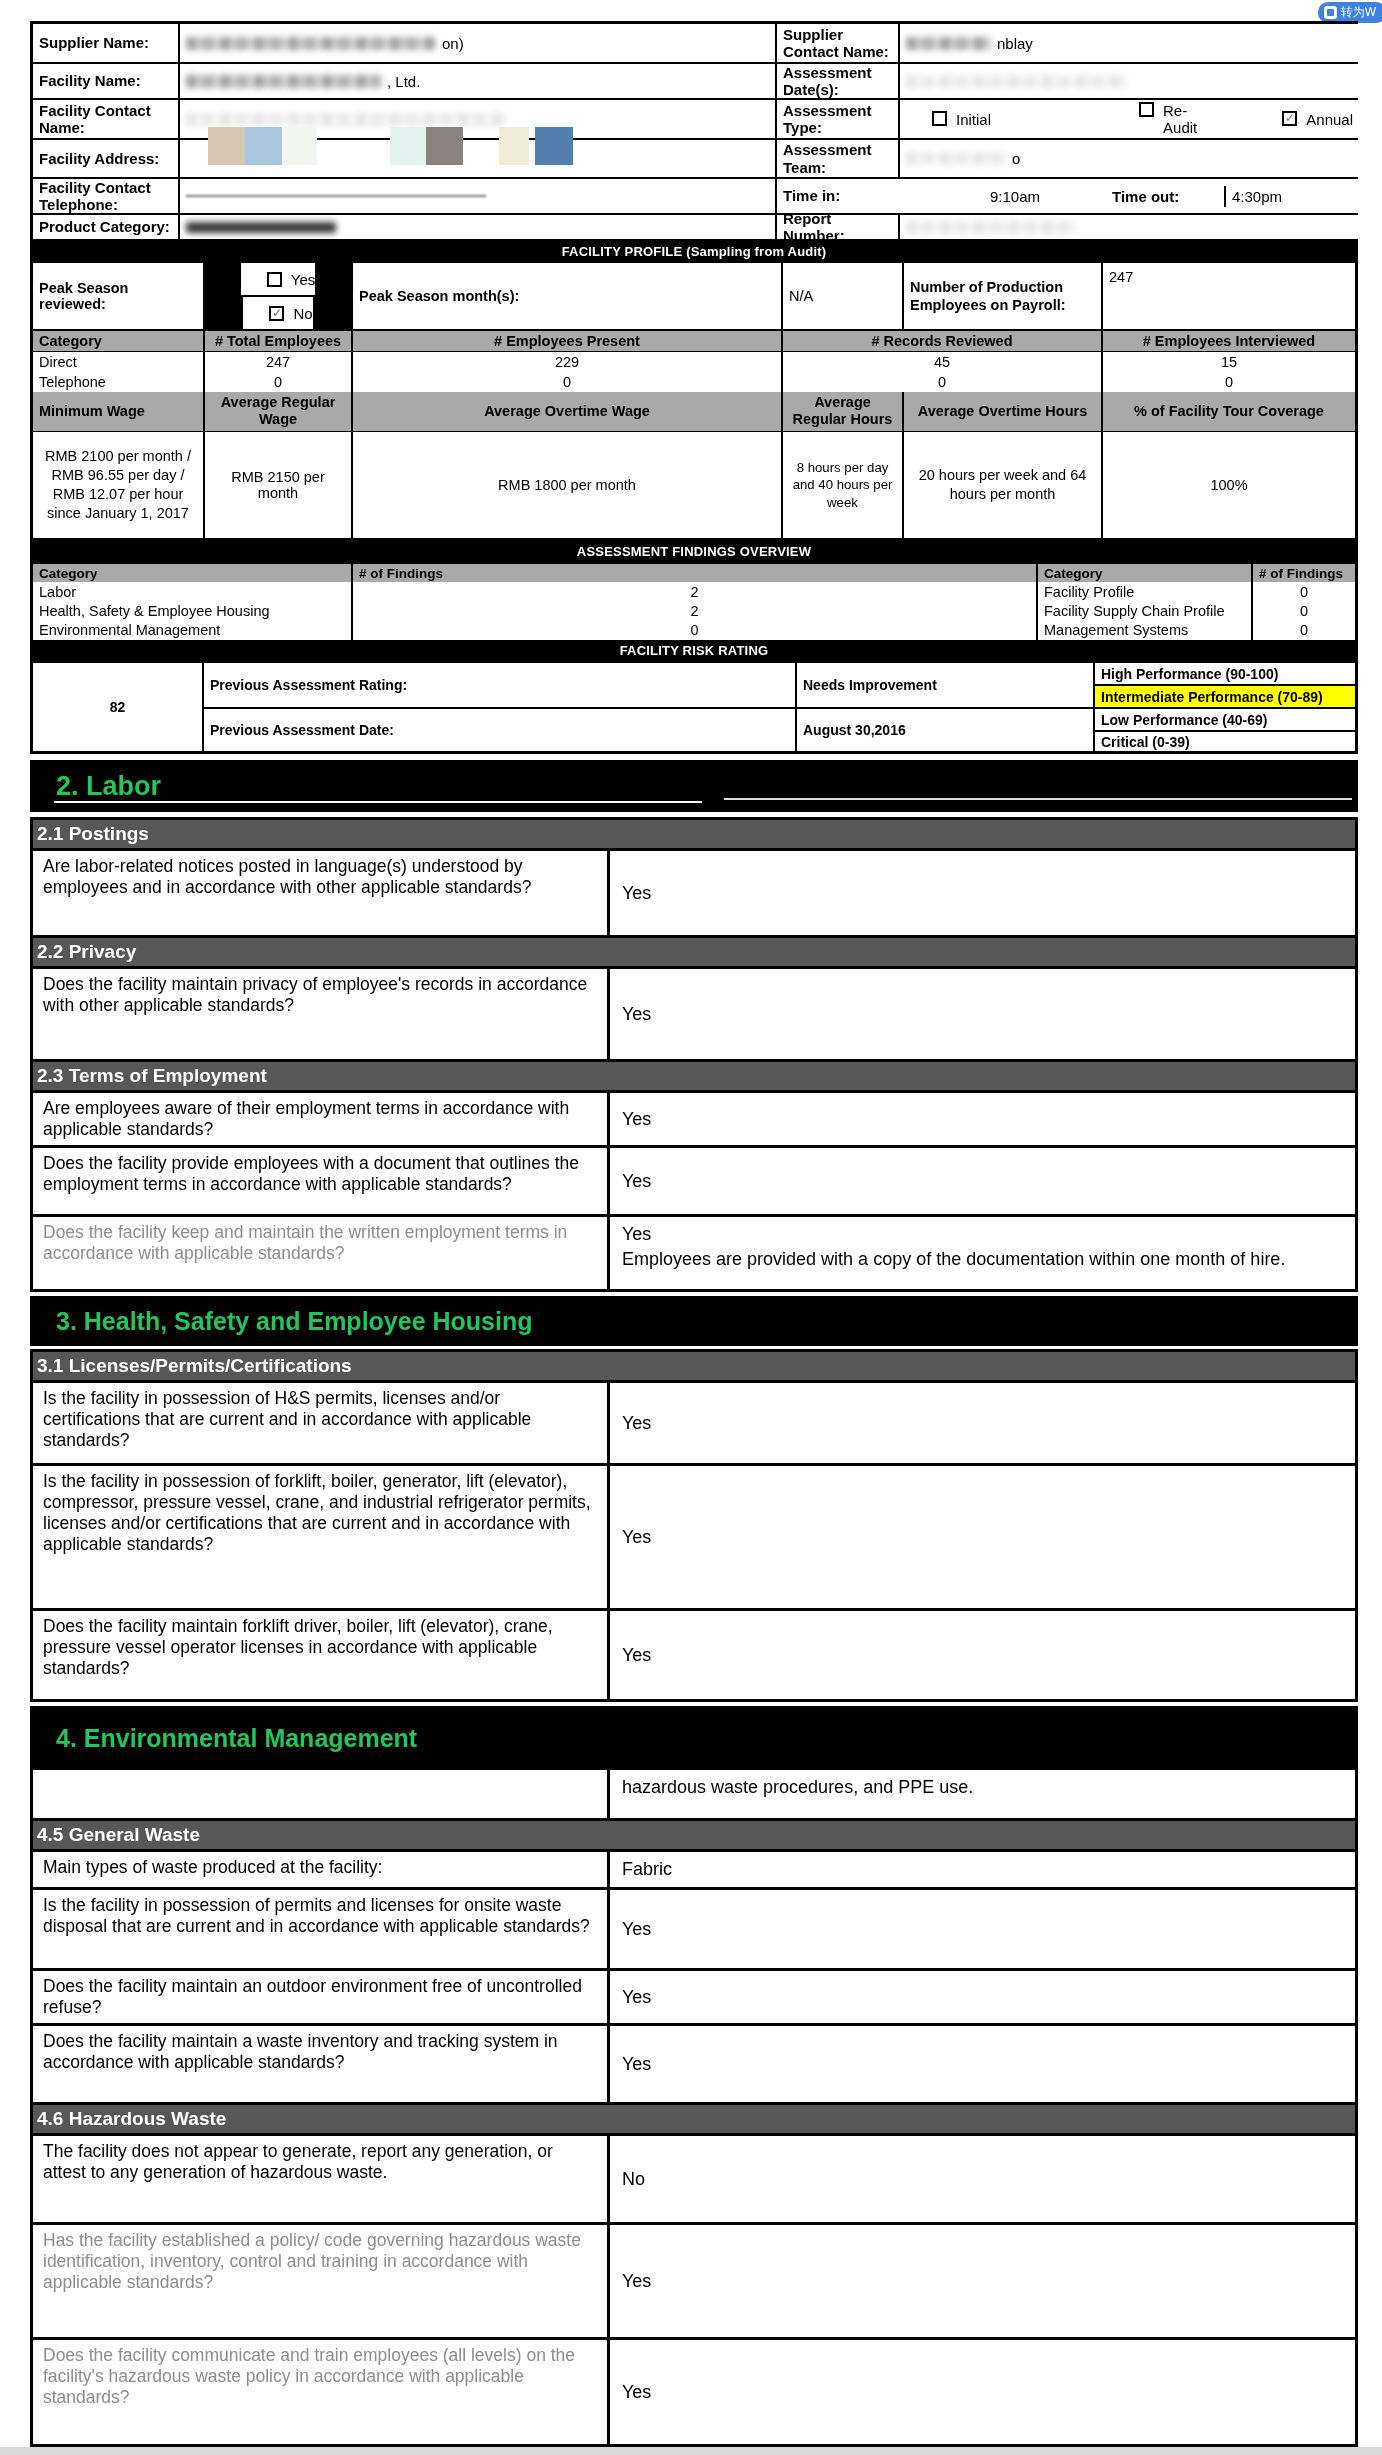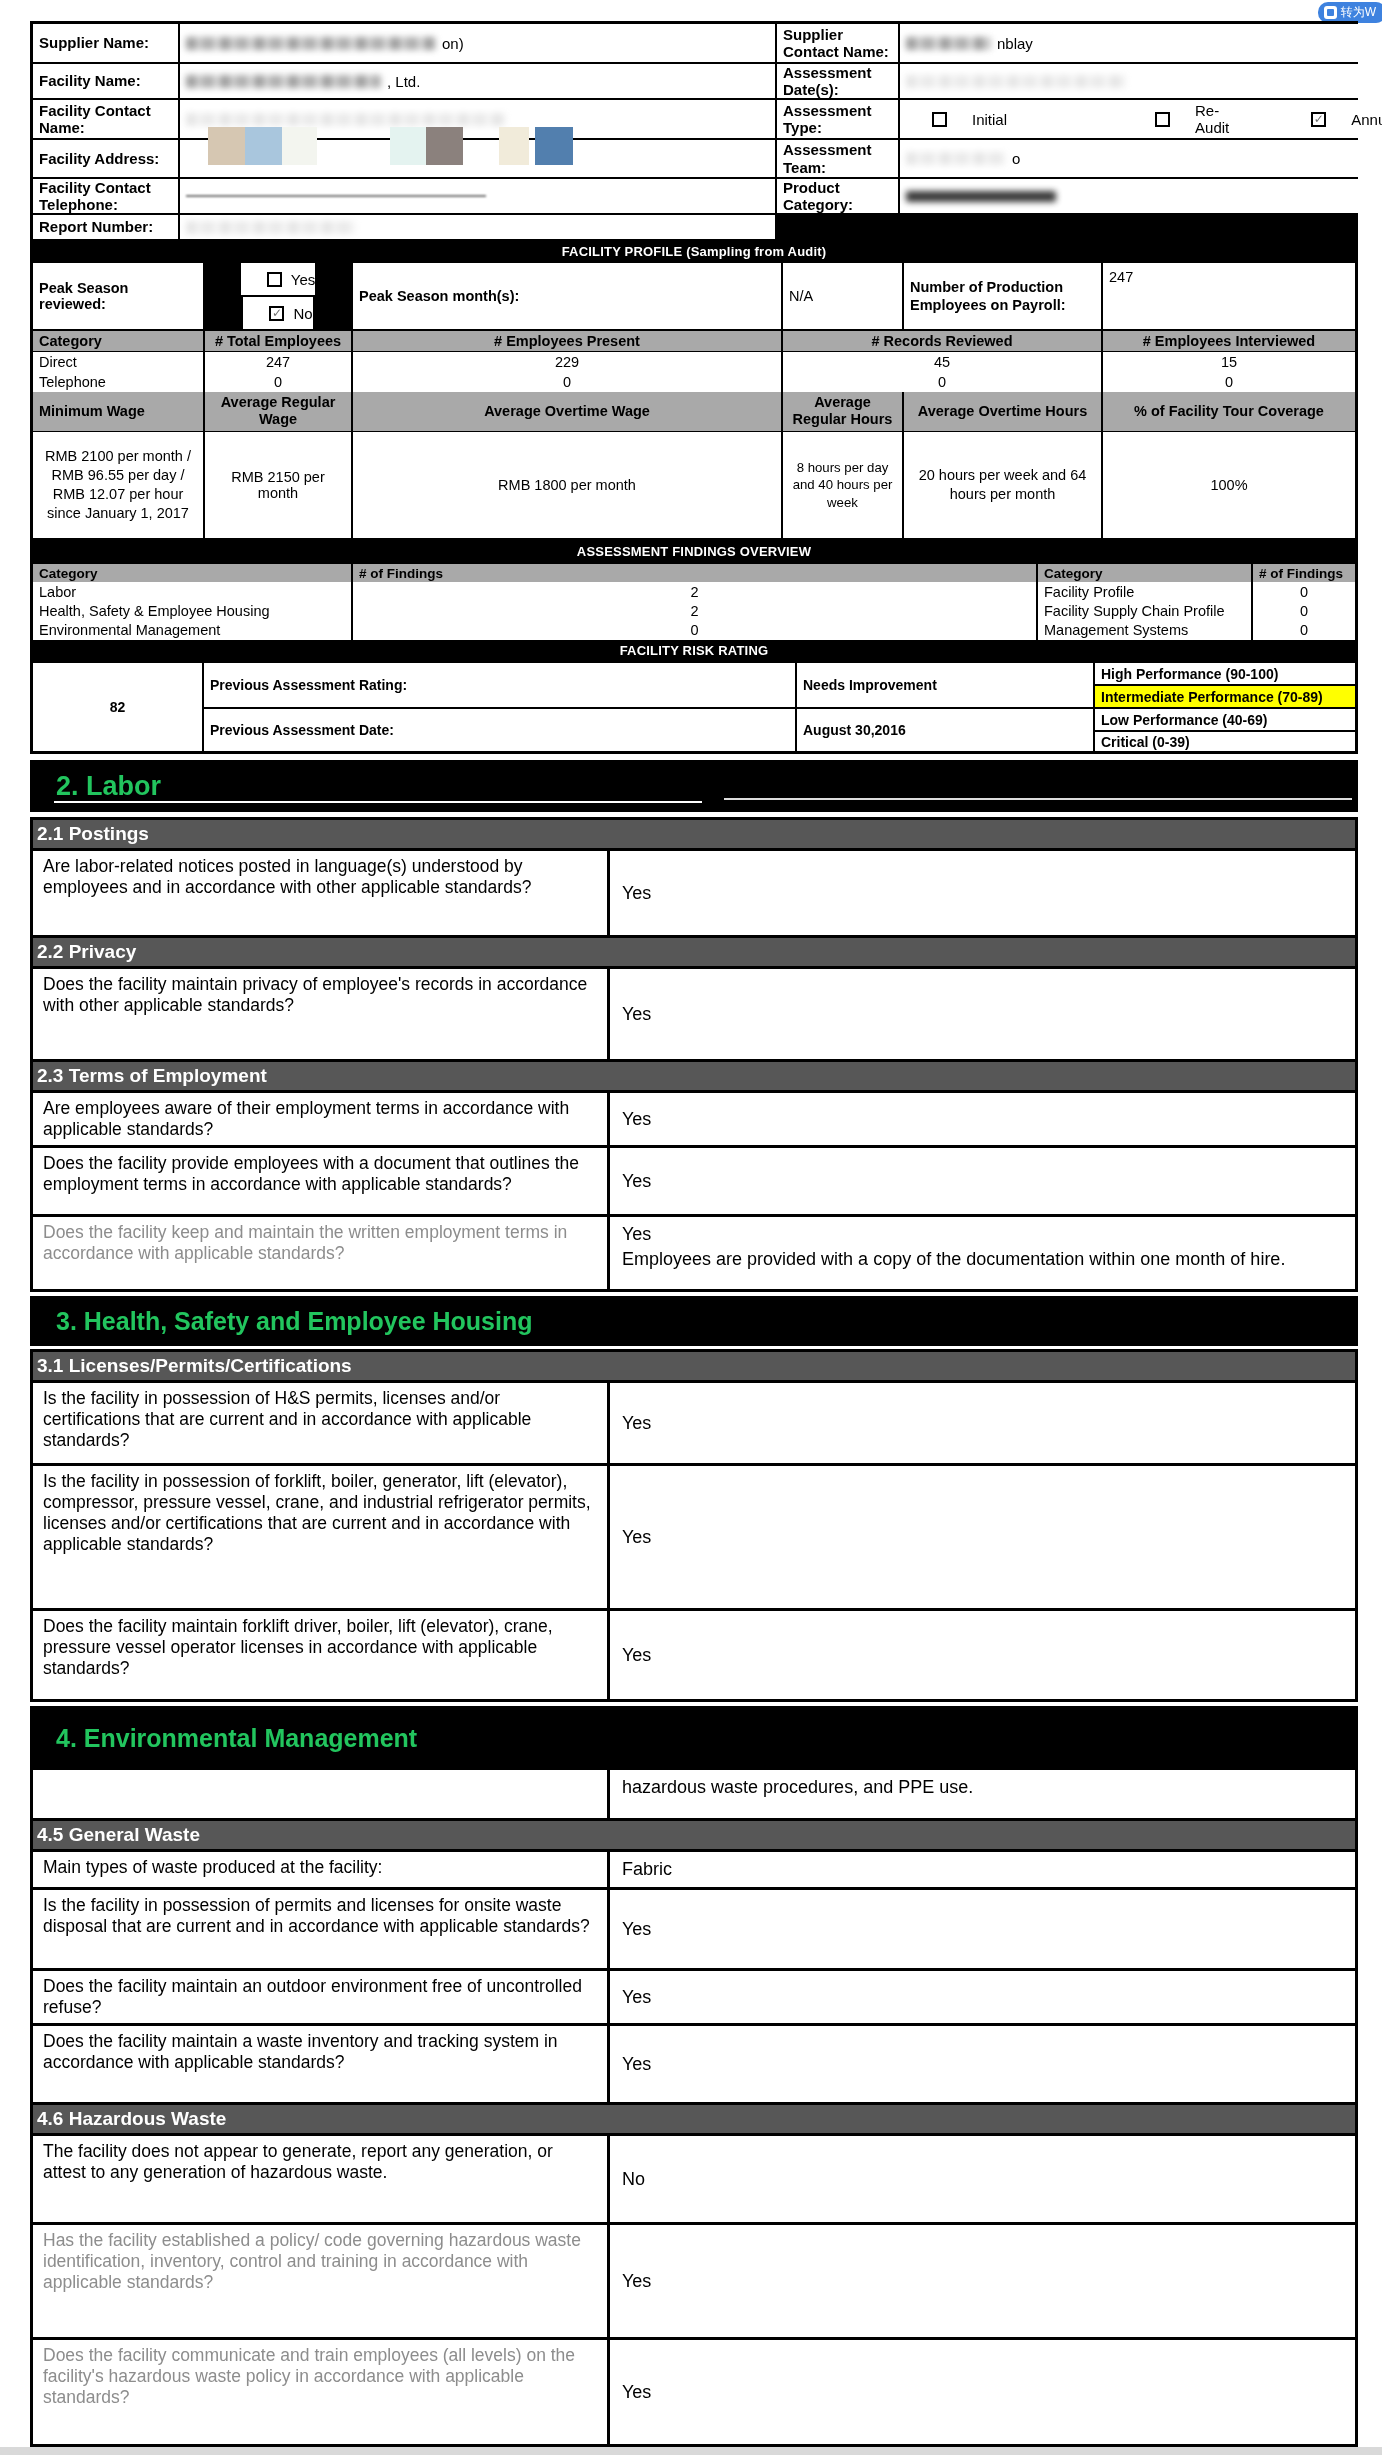--- a/index.html
+++ b/index.html
@@ -23,21 +23,21 @@
   .addrcell { position:relative; overflow:visible; }
   .addrblocks { position:absolute; left:22px; top:-13px; display:flex; height:38px; }
   .addr-block { height:38px; width:37px; }
   .addr-block:nth-child(1){ margin-left:6px; width:37px; }
   .addr-block:nth-child(3){ width:35px; }
   .addr-block:nth-child(4){ margin-left:73px; width:36px; }
   .addr-block:nth-child(6){ margin-left:36px; width:30px; }
   .addr-block:nth-child(7){ margin-left:6px; width:38px; }
   .cb { width:15px; height:15px; border:2px solid #000; background:#fff; display:inline-flex;
         align-items:center; justify-content:center; font-size:12px; color:#6f6f6f; flex:none; }
-  .cbgrp { display:flex; align-items:center; gap:25px; }
+  .cbgrp { display:flex; gap:9px; }
   .typecell { justify-content:flex-start; gap:0; padding-left:14px !important; }
   .typecell .cbgrp:nth-child(1){ margin-left:18px; }
   .typecell .cbgrp:nth-child(2){ margin-left:148px; }
   .typecell .cbgrp:nth-child(3){ margin-left:82px; }
   .timecell { padding:0 !important; display:grid !important; grid-template-columns:205px 120px 1fr;
               gap:2px; background:#000; align-items:stretch; }
   .timecell > div { background:#fff; display:flex; align-items:center; padding:2px 6px; font-size:15px; }
 
   
   .miniban { background:#000; color:#fff; font-weight:bold; font-size:13px; height:18px;
@@ -160,20 +160,28 @@
       <div class="lab">Assessment Team:</div>
       <div>
         <span class="blurbar faint" style="width:100px"></span>
         <span class="frag">o</span>
       </div>
 
       <div class="lab">Facility Contact Telephone:</div>
       <div>
         <span class="artifact" style="width:300px"></span>
       </div>
+      <div class="timecell" style="grid-column:3 / span 2">
+        <div class="lab" style="font-weight:bold">Time in:</div>
+        <div style="grid-column:auto">9:10am</div>
+        <div style="display:grid;grid-template-columns:118px 1fr;gap:2px;background:#000;padding:0">
+          <div style="background:#fff;display:flex;align-items:center;padding:2px 6px;font-weight:bold">Time out:</div>
+          <div style="background:#fff;display:flex;align-items:center;padding:2px 6px">4:30pm</div>
+        </div>
+      </div>
 
       <div class="lab">Product Category:</div>
       <div>
         <span class="darksmudge"></span>
       </div>
       <div class="lab">Report Number:</div>
       <div>
         <span class="blurbar faint" style="width:170px"></span>
       </div>
     </div>

